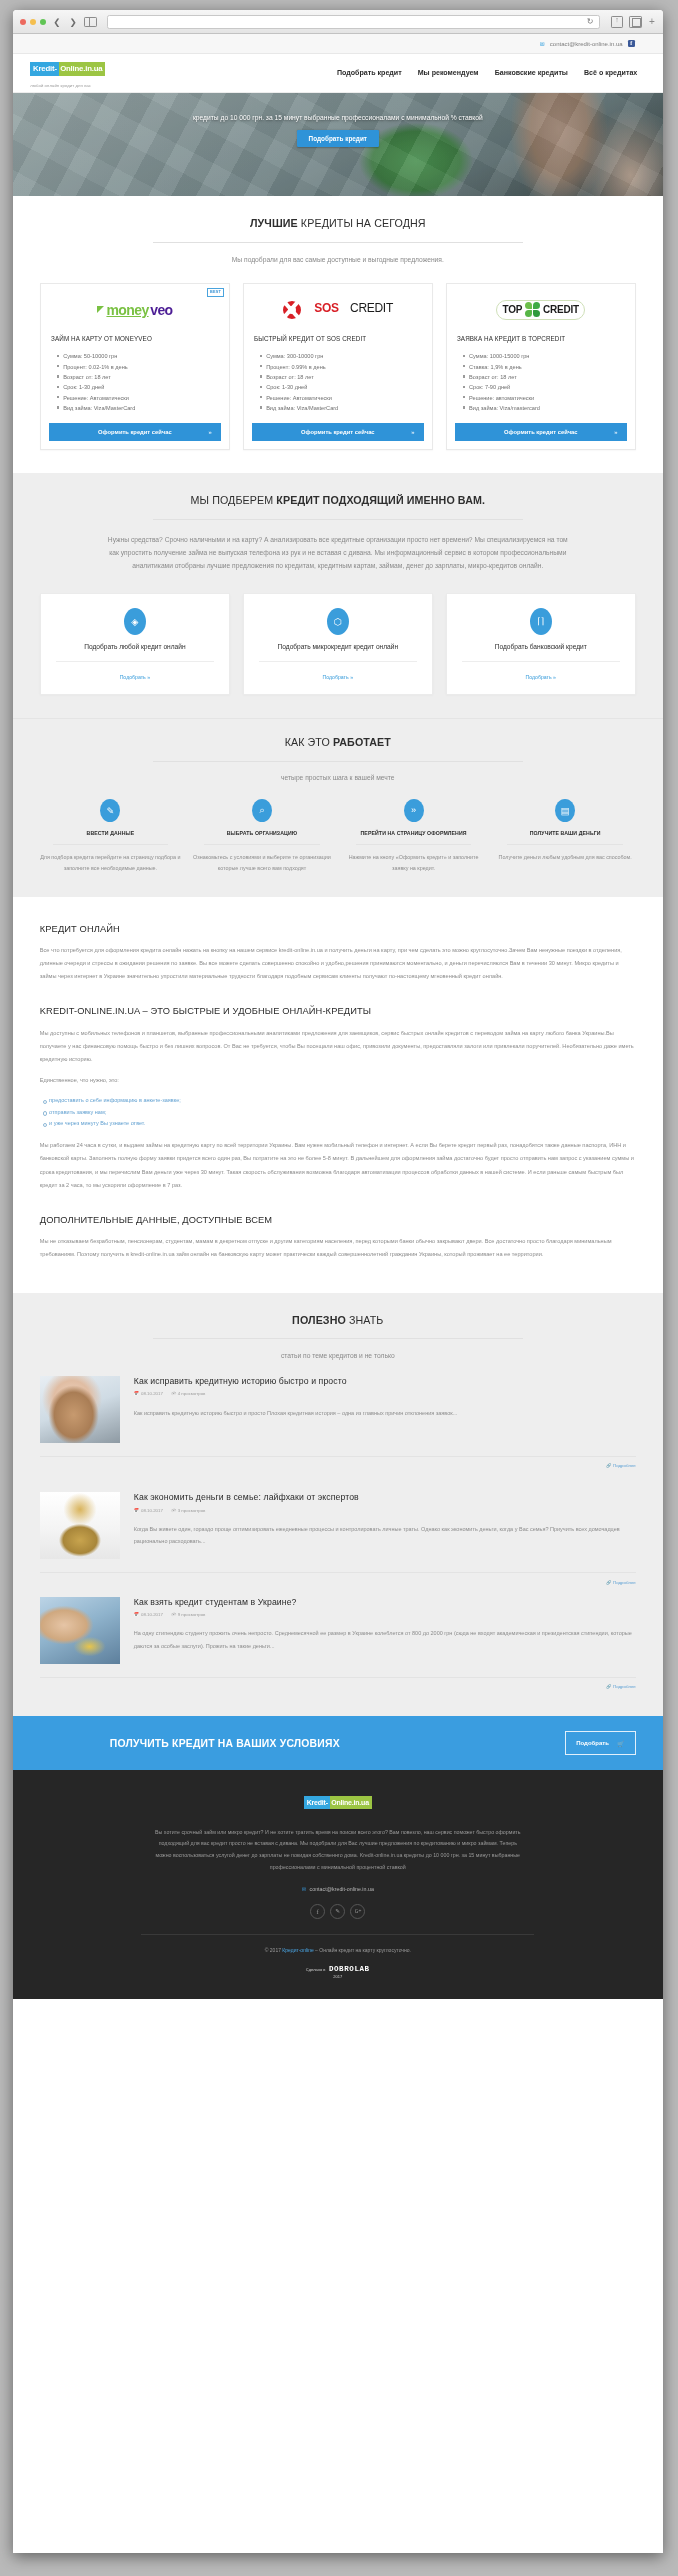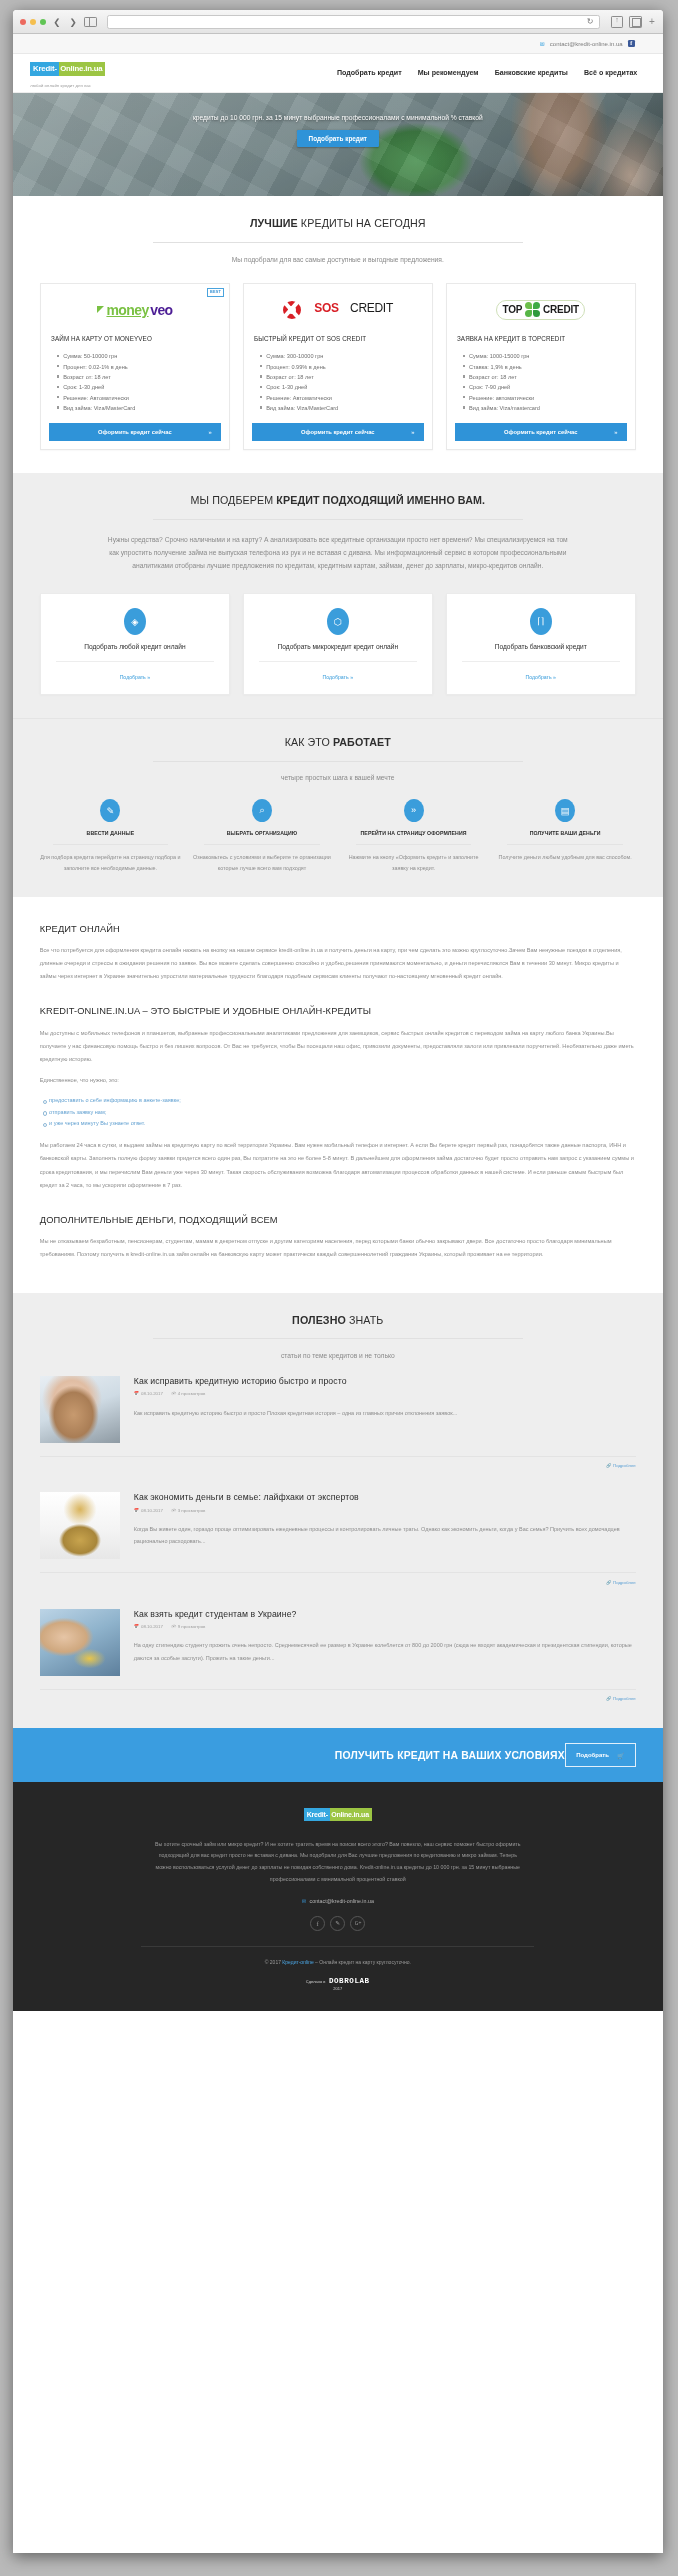--- a/index.html
+++ b/index.html
@@ -341,21 +341,21 @@
   }
   .post-more a { color:#5a9fd4; text-decoration:none; }
 
   
   .cta {
     background:#3a9de0; padding: 15px 27px;
     display:flex; align-items:center; justify-content:space-between;
   }
   .cta h2 {
     color:#fff; font-size: 10.4px; font-weight: 700; letter-spacing:0.2px;
-    flex:1; text-align:right; padding-left: 70px;
+    flex:1; text-align:left; padding-left: 70px;
   }
   .cta-btn {
     border: 0.9px solid rgba(255,255,255,.85); background: transparent;
     color:#fff; font-size: 6px; font-weight:700; padding: 7.5px 10.4px;
     cursor:pointer; display:flex; align-items:center; gap:8px;
     font-family:"Liberation Sans", sans-serif;
   }
 
   
   .footer {
@@ -582,21 +582,21 @@
     <h2 class="second">KREDIT-ONLINE.IN.UA – ЭТО БЫСТРЫЕ И УДОБНЫЕ ОНЛАЙН-КРЕДИТЫ</h2>
     <p>Мы доступны с мобильных телефонов и планшетов, выбранные профессиональными аналитиками предложения для заемщиков, сервис быстрых онлайн кредитов с переводом займа на карту любого банка Украины.Вы получаете у нас финансовую помощь быстро и без лишних вопросов. От Вас не требуется, чтобы Вы посещали наш офис, привозили документы, предоставляли залоги или привлекали поручителей. Необязательно даже иметь кредитную историю.</p>
     <p>Единственное, что нужно, это:</p>
     <ul>
       <li>предоставить о себе информацию в анкете-заявке;</li>
       <li>отправить заявку нам;</li>
       <li>и уже через минуту Вы узнаете ответ.</li>
     </ul>
     <p>Мы работаем 24 часа в сутки, и выдаем займы на кредитную карту по всей территории Украины. Вам нужен мобильный телефон и интернет. А если Вы берете кредит первый раз, понадобятся также данные паспорта, ИНН и банковской карты. Заполнять полную форму заявки придется всего один раз, Вы потратите на это не более 5-8 минут. В дальнейшем для оформления займа достаточно будет просто отправить нам запрос с указанием суммы и срока кредитования, и мы перечислим Вам деньги уже через 30 минут. Такая скорость обслуживания возможна благодаря автоматизации процессов обработки данных в нашей системе. И если раньше самым быстрым был кредит за 2 часа, то мы ускорили оформление в 7 раз.</p>
 
-    <h2 class="third">ДОПОЛНИТЕЛЬНЫЕ ДЕНЬГИ, ПОДХОДЯЩИЙ ВСЕМ</h2>
+    <h2 class="third">ДОПОЛНИТЕЛЬНЫЕ ДАННЫЕ, ДОСТУПНЫЕ ВСЕМ</h2>
     <p>Мы не отказываем безработным, пенсионерам, студентам, мамам в декретном отпуске и другим категориям населения, перед которыми банки обычно закрывают двери. Все достаточно просто благодаря минимальным требованиям. Поэтому получить в kredit-online.in.ua займ онлайн на банковскую карту может практически каждый совершеннолетний гражданин Украины, который проживает на ее территории.</p>
   </section>
 
   <section class="section grey" style="padding:21px 27px 27px;">
     <h2 class="sec-title"><b>ПОЛЕЗНО</b><span> ЗНАТЬ</span></h2>
     <div class="sec-rule"></div>
     <p class="sec-sub">статьи по теме кредитов и не только</p>
 
     <article class="post">
       <div class="post-thumb thumb-a"></div>
@@ -631,21 +631,21 @@
               <i>👁</i>
               <em style="font-style:normal">3 просмотров</em>
             </span>
         </div>
         <p class="post-ex">Когда Вы живете один, гораздо проще оптимизировать ежедневные процессы и контролировать личные траты. Однако как экономить деньги, когда у Вас семья? Приучить всех домочадцев рационально расходовать...</p>
       </div>
     </article>
     <div class="post-rule"></div>
     <div class="post-more"><span>🔗</span> <a href="#">Подробнее</a></div>
 
-    <article class="post" style="margin-top:24px;">
+    <article class="post" style="margin-top:12px;">
       <div class="post-thumb thumb-c"></div>
       <div class="post-body">
         <h3>Как взять кредит студентам в Украине?</h3>
         <div class="post-meta">
           <span>
               <i>📅</i>
               <em style="font-style:normal">08.10.2017</em>
             </span>
           <span>
               <i>👁</i>

